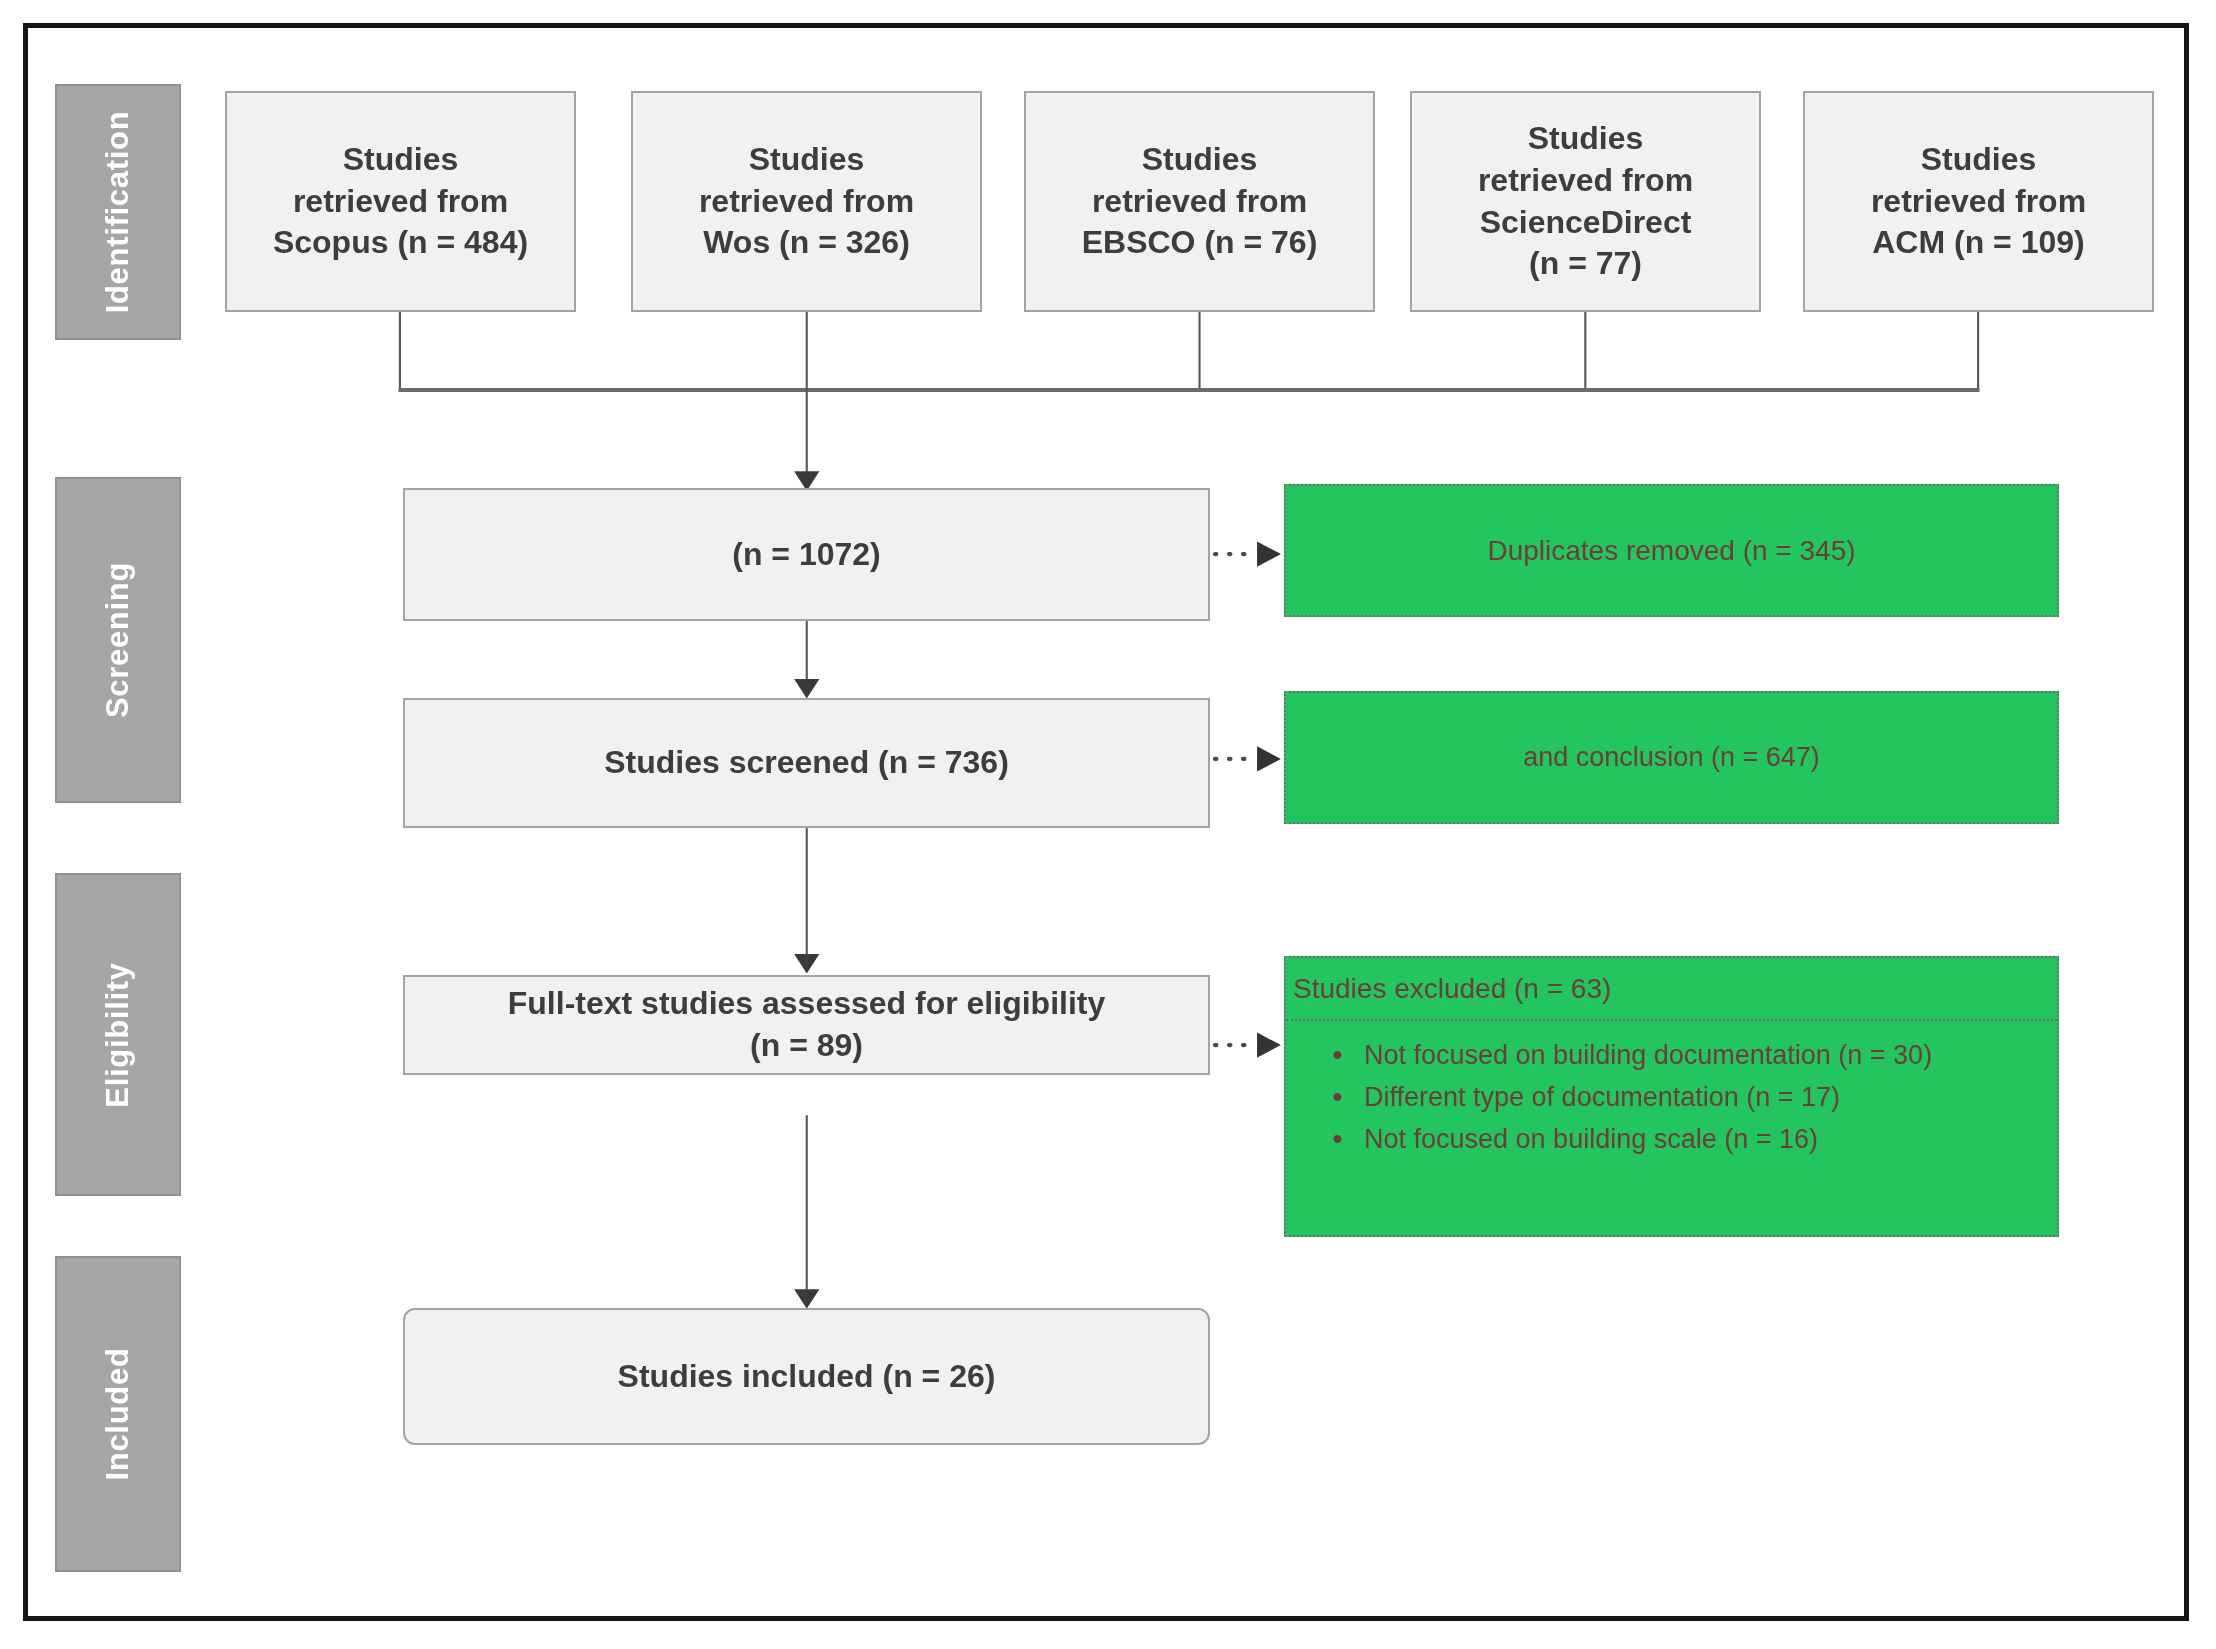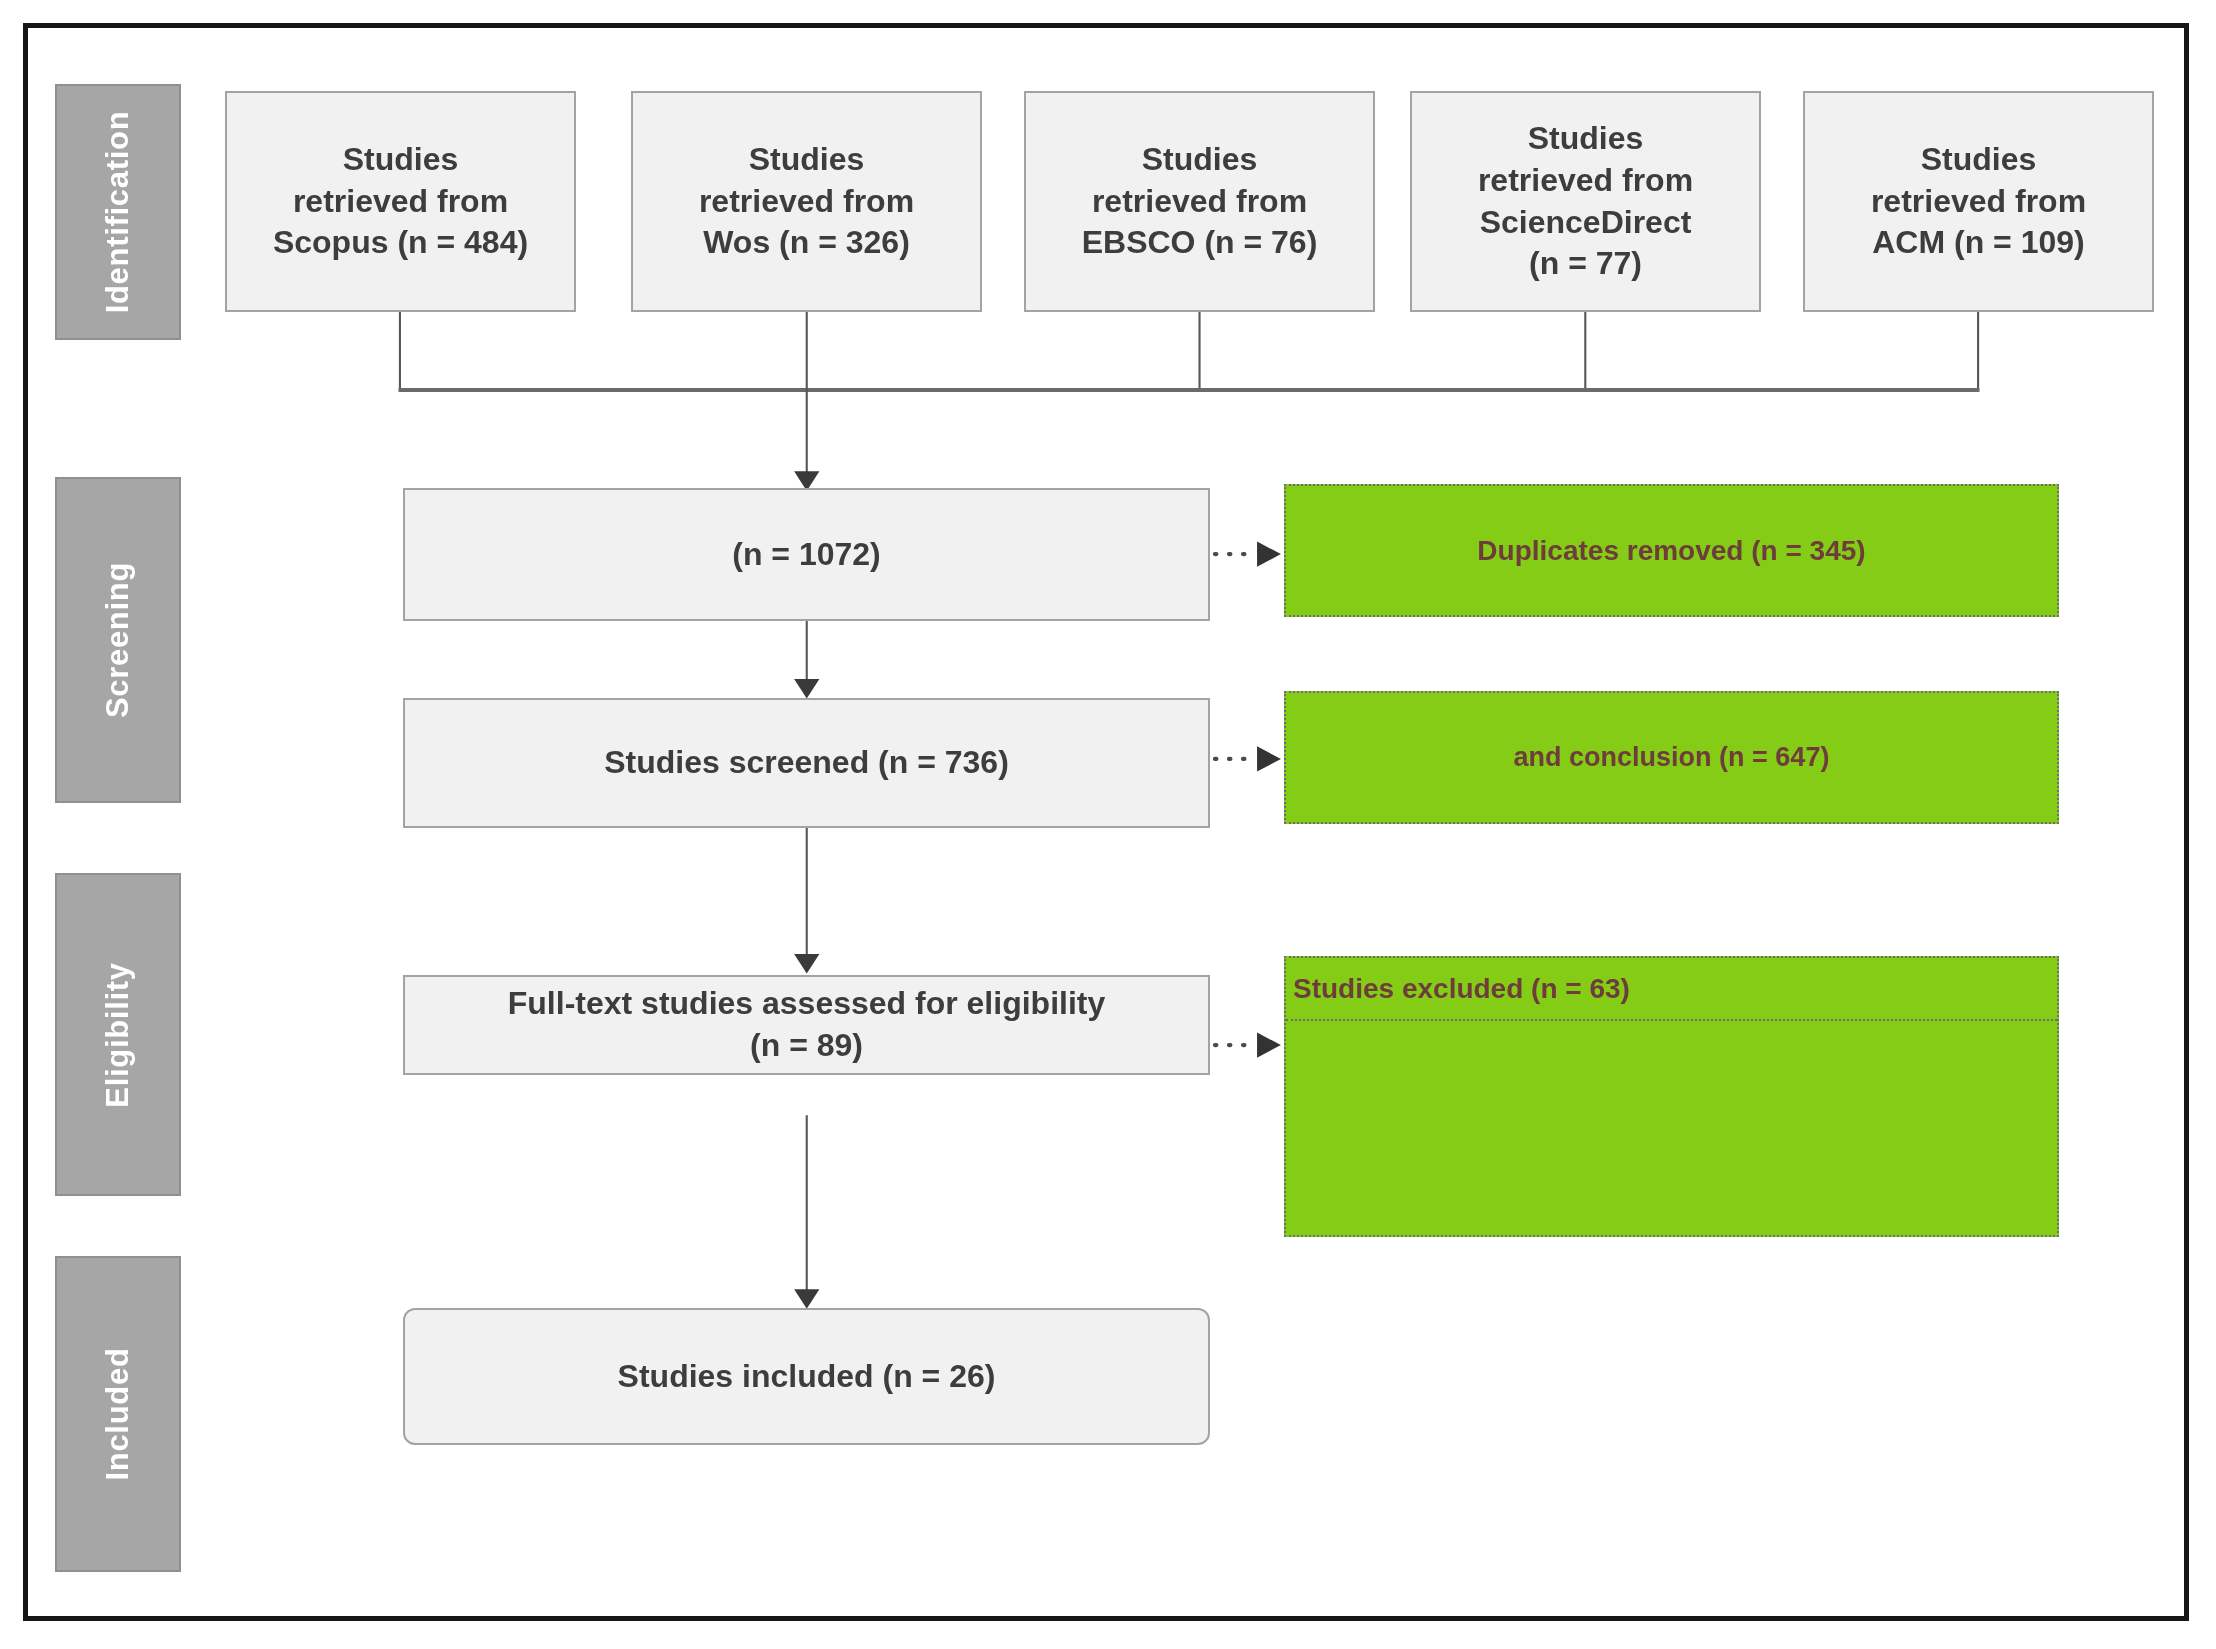--- a/index.html
+++ b/index.html
@@ -66,25 +66,25 @@
   .flow { left: 403px; width: 807px; }
   .flow-1 { top: 488px;  height: 133px; }
   .flow-2 { top: 698px;  height: 130px; }
   .flow-3 { top: 975px; height: 100px; }
   .flow-4 { top: 1308px; height: 137px; border-radius: 12px; }
 
   
   .pbox {
     position: absolute;
     left: 1284px; width: 775px;
-    background: #84cc16;
+    background: #22c55e;
     border: 2.8px dotted #6e6e6e;
     box-sizing: border-box;
     color: #6f3c3c;
-    font-weight: 700;
+    font-weight: 400;
   }
   .pbox.center {
     display: flex; flex-direction: column;
     align-items: center; justify-content: center;
     text-align: center;
   }
   .p-1 { top: 484px; height: 133px; font-size: 28px; line-height: 1.35; }
   .p-2 { top: 691px; height: 133px; font-size: 27px; line-height: 1.4; }
   .p-3 { top: 956px; height: 281px; font-size: 27px; }
   .p-3 .phead {
@@ -211,16 +211,21 @@
 
   <div class="pbox center p-1">
     <span>Duplicates removed (n = 345)</span>
   </div>
   <div class="pbox center p-2">
     <span>and conclusion (n = 647)</span>
   </div>
   <div class="pbox p-3">
     <span class="phead">Studies excluded (n = 63)</span>
     <hr class="pdivider">
+    <ul>
+      <li>Not focused on building documentation (n = 30)</li>
+      <li>Different type of documentation (n = 17)</li>
+      <li>Not focused on building scale (n = 16)</li>
+    </ul>
   </div>
 
 </div>
 
 
 </body></html>

